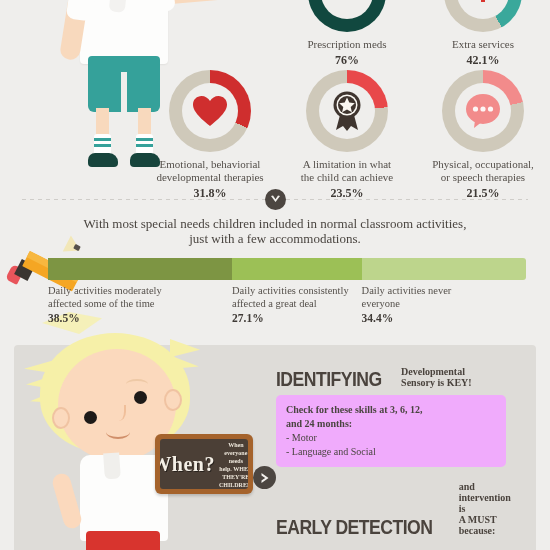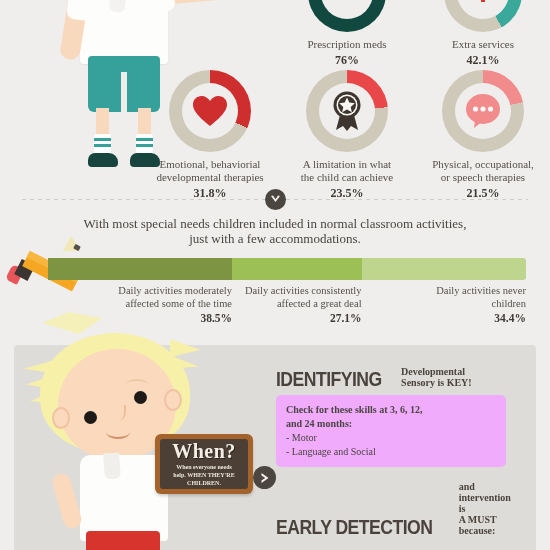--- a/index.html
+++ b/index.html
@@ -124,21 +124,21 @@
   .p-eraser{
     position:absolute;left:1px;top:27px;width:13px;height:17px;background:#e8555b;
     transform:rotate(27deg);transform-origin:left center;border-radius:5px 2px 2px 5px;
   }
   .p-shaving{
     position:absolute;left:40px;top:70px;width:60px;height:22px;
     background:#f5efb4;clip-path:polygon(0 50%,45% 0,100% 28%,62% 100%);
     opacity:.9;
   }
   .barlabels{position:absolute;left:48px;top:284px;width:478px;display:flex;}
-  .blk{text-align:right;font-size:10.5px;line-height:13px;color:#55504b;}
+  .blk{text-align:left;font-size:10.5px;line-height:13px;color:#55504b;}
   .blk .bv{font-weight:bold;font-size:11.5px;color:#3f3a36;margin-top:2px;}
 
   
   .panel{
     position:absolute;left:14px;top:345px;right:14px;bottom:-6px;
     background:#dedcd8;border-radius:4px;
   }
   .kid2{position:absolute;left:8px;top:-12px;width:230px;height:240px;}
   .k2-hair{
     position:absolute;left:18px;top:0px;width:150px;height:120px;border-radius:50% 50% 45% 45%;
@@ -182,21 +182,21 @@
   .k2-pants{position:absolute;left:64px;top:198px;width:74px;height:50px;background:#d8342e;border-radius:4px;}
 
   
   .board{
     position:absolute;left:155px;top:434px;width:98px;height:60px;
     background:#a5632c;border-radius:6px;
     box-shadow:0 2px 3px rgba(0,0,0,.18);
   }
   .board-inner{
     position:absolute;left:5px;top:5px;right:5px;bottom:5px;background:#4b3f36;
-    border-radius:3px;display:flex;flex-direction:column;align-items:center;justify-content:center;
+    border-radius:3px;display:flex;flex-direction:row;align-items:center;justify-content:center;
     overflow:hidden;
   }
   .board-when{
     font-family:"Liberation Serif", serif;font-weight:bold;font-size:20px;color:#f4efe6;
     letter-spacing:.5px;line-height:20px;text-shadow:1px 1px 0 rgba(0,0,0,.45);
   }
   .board-sub{
     font-size:6px;line-height:8px;color:#efe8dc;text-align:center;font-weight:bold;
     margin-top:2px;padding:0 4px;
   }
@@ -361,21 +361,21 @@
       <div>affected some of the time</div>
       <div class="bv">38.5%</div>
     </div>
     <div class="blk" id="blab1" style="width: 27.1%;">
       <div>Daily activities consistently</div>
       <div>affected a great deal</div>
       <div class="bv">27.1%</div>
     </div>
     <div class="blk" id="blab2" style="width: 34.4%;">
       <div>Daily activities never</div>
-      <div>children</div>
+      <div>everyone</div>
       <div class="bv">34.4%</div>
     </div>
   </div>
 
   <div class="panel">
     <div class="kid2">
       <div class="k2-hair"></div>
       <div class="k2-face"></div>
       <div class="k2-earL"></div>
       <div class="k2-earR"></div>

